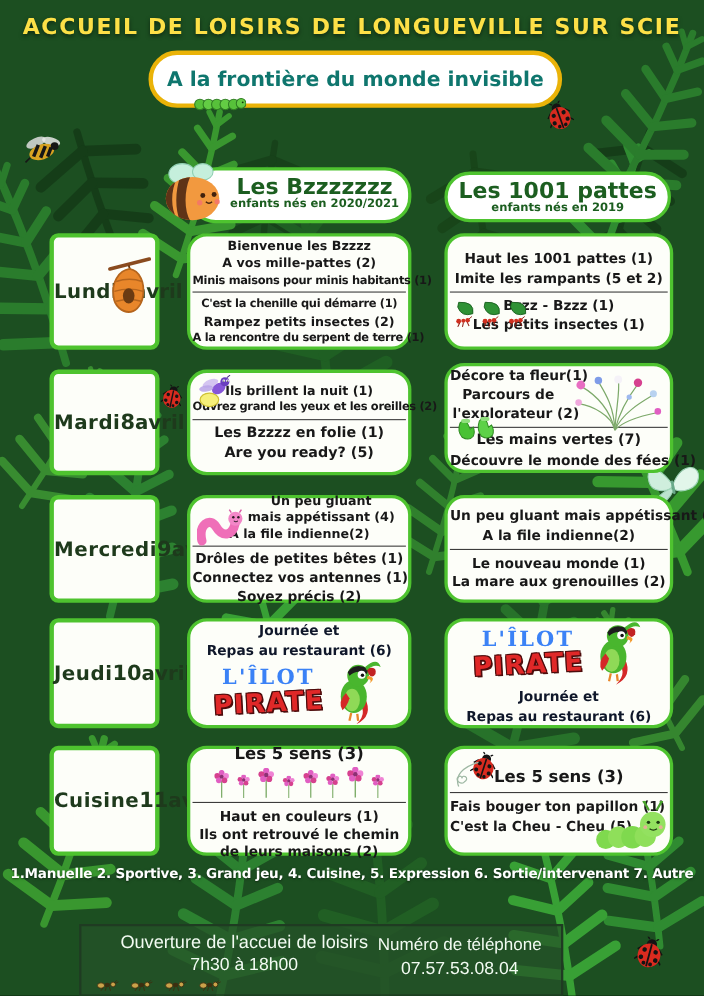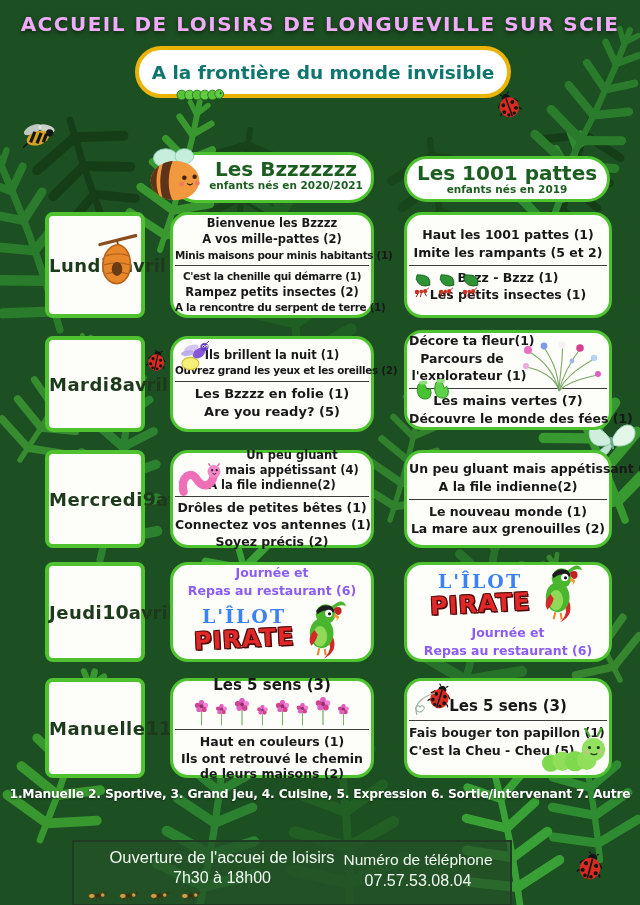--- a/index.html
+++ b/index.html
@@ -2,21 +2,21 @@
 <html><head>
 <meta charset="utf-8">
 <style>
   html,body{margin:0;padding:0;background:#0e2a12;}
   .page{position:relative;width:640px;height:905px;overflow:hidden;
         font-family:"DejaVu Sans",sans-serif;}
   .bgsvg{position:absolute;left:0;top:0;width:640px;height:905px;}
 
   
   .top-title{position:absolute;top:12px;left:0;width:100%;text-align:center;
-    color:#f0abfc;font-size:20px;font-weight:bold;letter-spacing:1.5px;
+    color:#fde047;font-size:20px;font-weight:bold;letter-spacing:1.5px;
     text-shadow:0 2px 4px rgba(0,0,0,.5);}
   .theme-pill{position:absolute;left:135px;top:46px;width:368px;height:44px;
     background:#fff;border:4px solid #eab308;border-radius:28px;
     display:flex;align-items:center;justify-content:center;
     color:#0f766e;font-weight:bold;font-size:18.5px;}
 
   
   .col-head{position:absolute;background:#fff;border:3px solid #4ec32f;
     border-radius:24px;text-align:center;padding-top:3px;box-sizing:border-box;}
   #head-bzz{left:172px;top:152px;width:202px;height:51px;padding-left:26px;}
@@ -40,21 +40,21 @@
     font-size:11.5px;line-height:1.42;padding:3px 2px;}
   .act.c1{left:170px;width:204px;}
   .act.c2{left:404px;width:208px;}
   .line{white-space:nowrap;}
   .line.wrap{white-space:normal;}
   .sm{font-size:10.4px;letter-spacing:-0.3px;}
   .fs125{font-size:12.5px;}
   .fs13{font-size:13px;}
   .fs15{font-size:15px;}
   .divider{border-top:1.7px solid #3c3c3c;margin:3px 0;}
-  .green{color:#8b5cf6;}
+  .green{color:#0f172a;}
 
   
   .r0{top:212px;height:106px;} .r1{top:336px;height:96px;}
   .r2{top:450px;height:98px;}  .r3{top:562px;height:100px;}
   .r4{top:678px;height:100px;}
   #card-pattes-mardi{top:330px;height:100px;}
 
   
   .pirate-row{display:flex;align-items:center;justify-content:center;gap:4px;}
   .logo-txt{display:flex;flex-direction:column;align-items:center;line-height:1.05;}
@@ -406,21 +406,21 @@
     <div class="divider"></div>
     <div class="line fs13">Les Bzzzz en folie (1)</div>
     <div class="line fs13">Are you ready? (5)</div>
   </div>
   <div class="act c2 fs125" id="card-pattes-mardi">
     <svg style="position:absolute;right:4px;top:8px;width:92px;height:52px">
         <use href="#wildflowers"></use>
       </svg>
     <div class="line" style="padding-right:78px">Décore ta fleur(1)</div>
     <div class="line" style="padding-right:92px">Parcours de</div>
-    <div class="line" style="padding-right:78px">l'explorateur (1)</div>
+    <div class="line" style="padding-right:78px">l'explorateur (2)</div>
     <div class="divider"></div>
     <svg style="position:absolute;left:8px;bottom:24px;width:36px;height:24px">
         <use href="#gloves"></use>
       </svg>
     <div class="line fs13">Les mains vertes (7)</div>
     <div class="line">Découvre le monde des fées (1)</div>
   </div>
 
   <div class="day-card r2">
     <div class="dn">Mercredi</div>
@@ -473,21 +473,21 @@
       </div>
       <svg width="52" height="60">
           <use href="#parrot"></use>
         </svg>
     </div>
     <div class="line green fs125">Journée et</div>
     <div class="line green fs125">Repas au restaurant (6)</div>
   </div>
 
   <div class="day-card r4">
-    <div class="dn">Manuelle</div>
+    <div class="dn">Cuisine</div>
     <div class="dnum">11</div>
     <div class="dm">avril</div>
   </div>
   <div class="act c1 r4">
     <div class="line fs15">Les 5 sens (3)</div>
     <div class="flowerrow">
       <svg width="15" height="26">
           <use href="#pinkflower"></use>
         </svg>
       <svg width="13" height="22">

